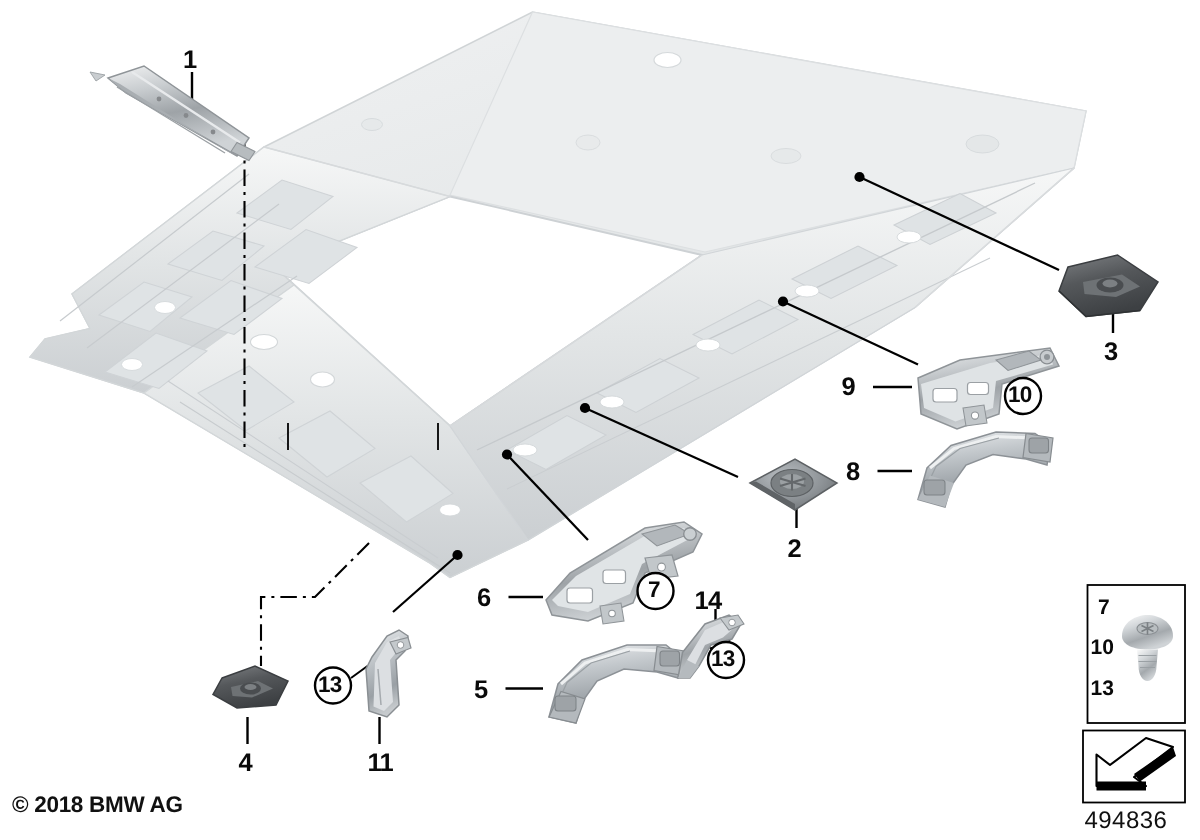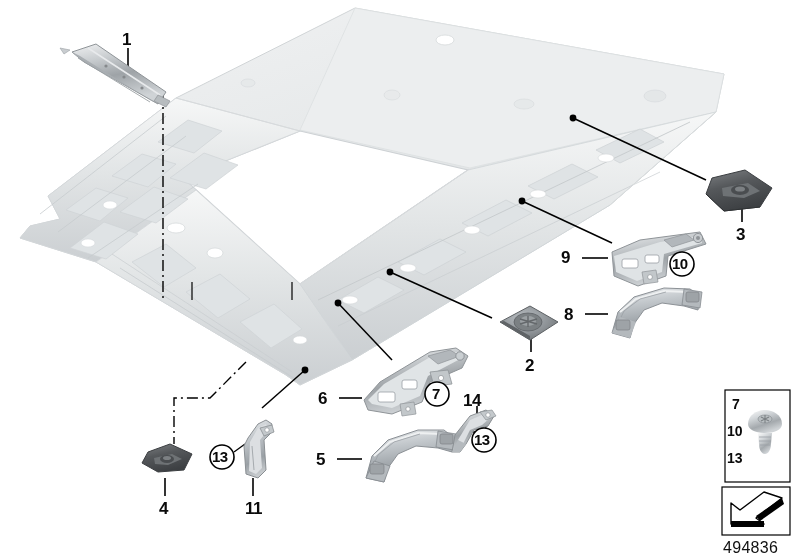--- a/index.html
+++ b/index.html
@@ -326,15 +326,16 @@
   <div class="num" style="left:474px;top:432px;font-size:15px;">13</div>
   <div class="num" style="left:316px;top:451px;">5</div>
   <div class="num" style="left:212px;top:449px;font-size:15px;">13</div>
   <div class="num" style="left:245px;top:500px;text-align:center;">11</div>
   <div class="num" style="left:159px;top:500px;">4</div>
 
   <div class="legend-num" style="left:732px;top:396px;">7</div>
   <div class="legend-num" style="left:727px;top:423px;">10</div>
   <div class="legend-num" style="left:727px;top:450px;">13</div>
 
+  <div class="copyright">© 2018 BMW AG</div>
   <div class="dwgno">494836</div>
 
 </div>
 
 </body></html>

